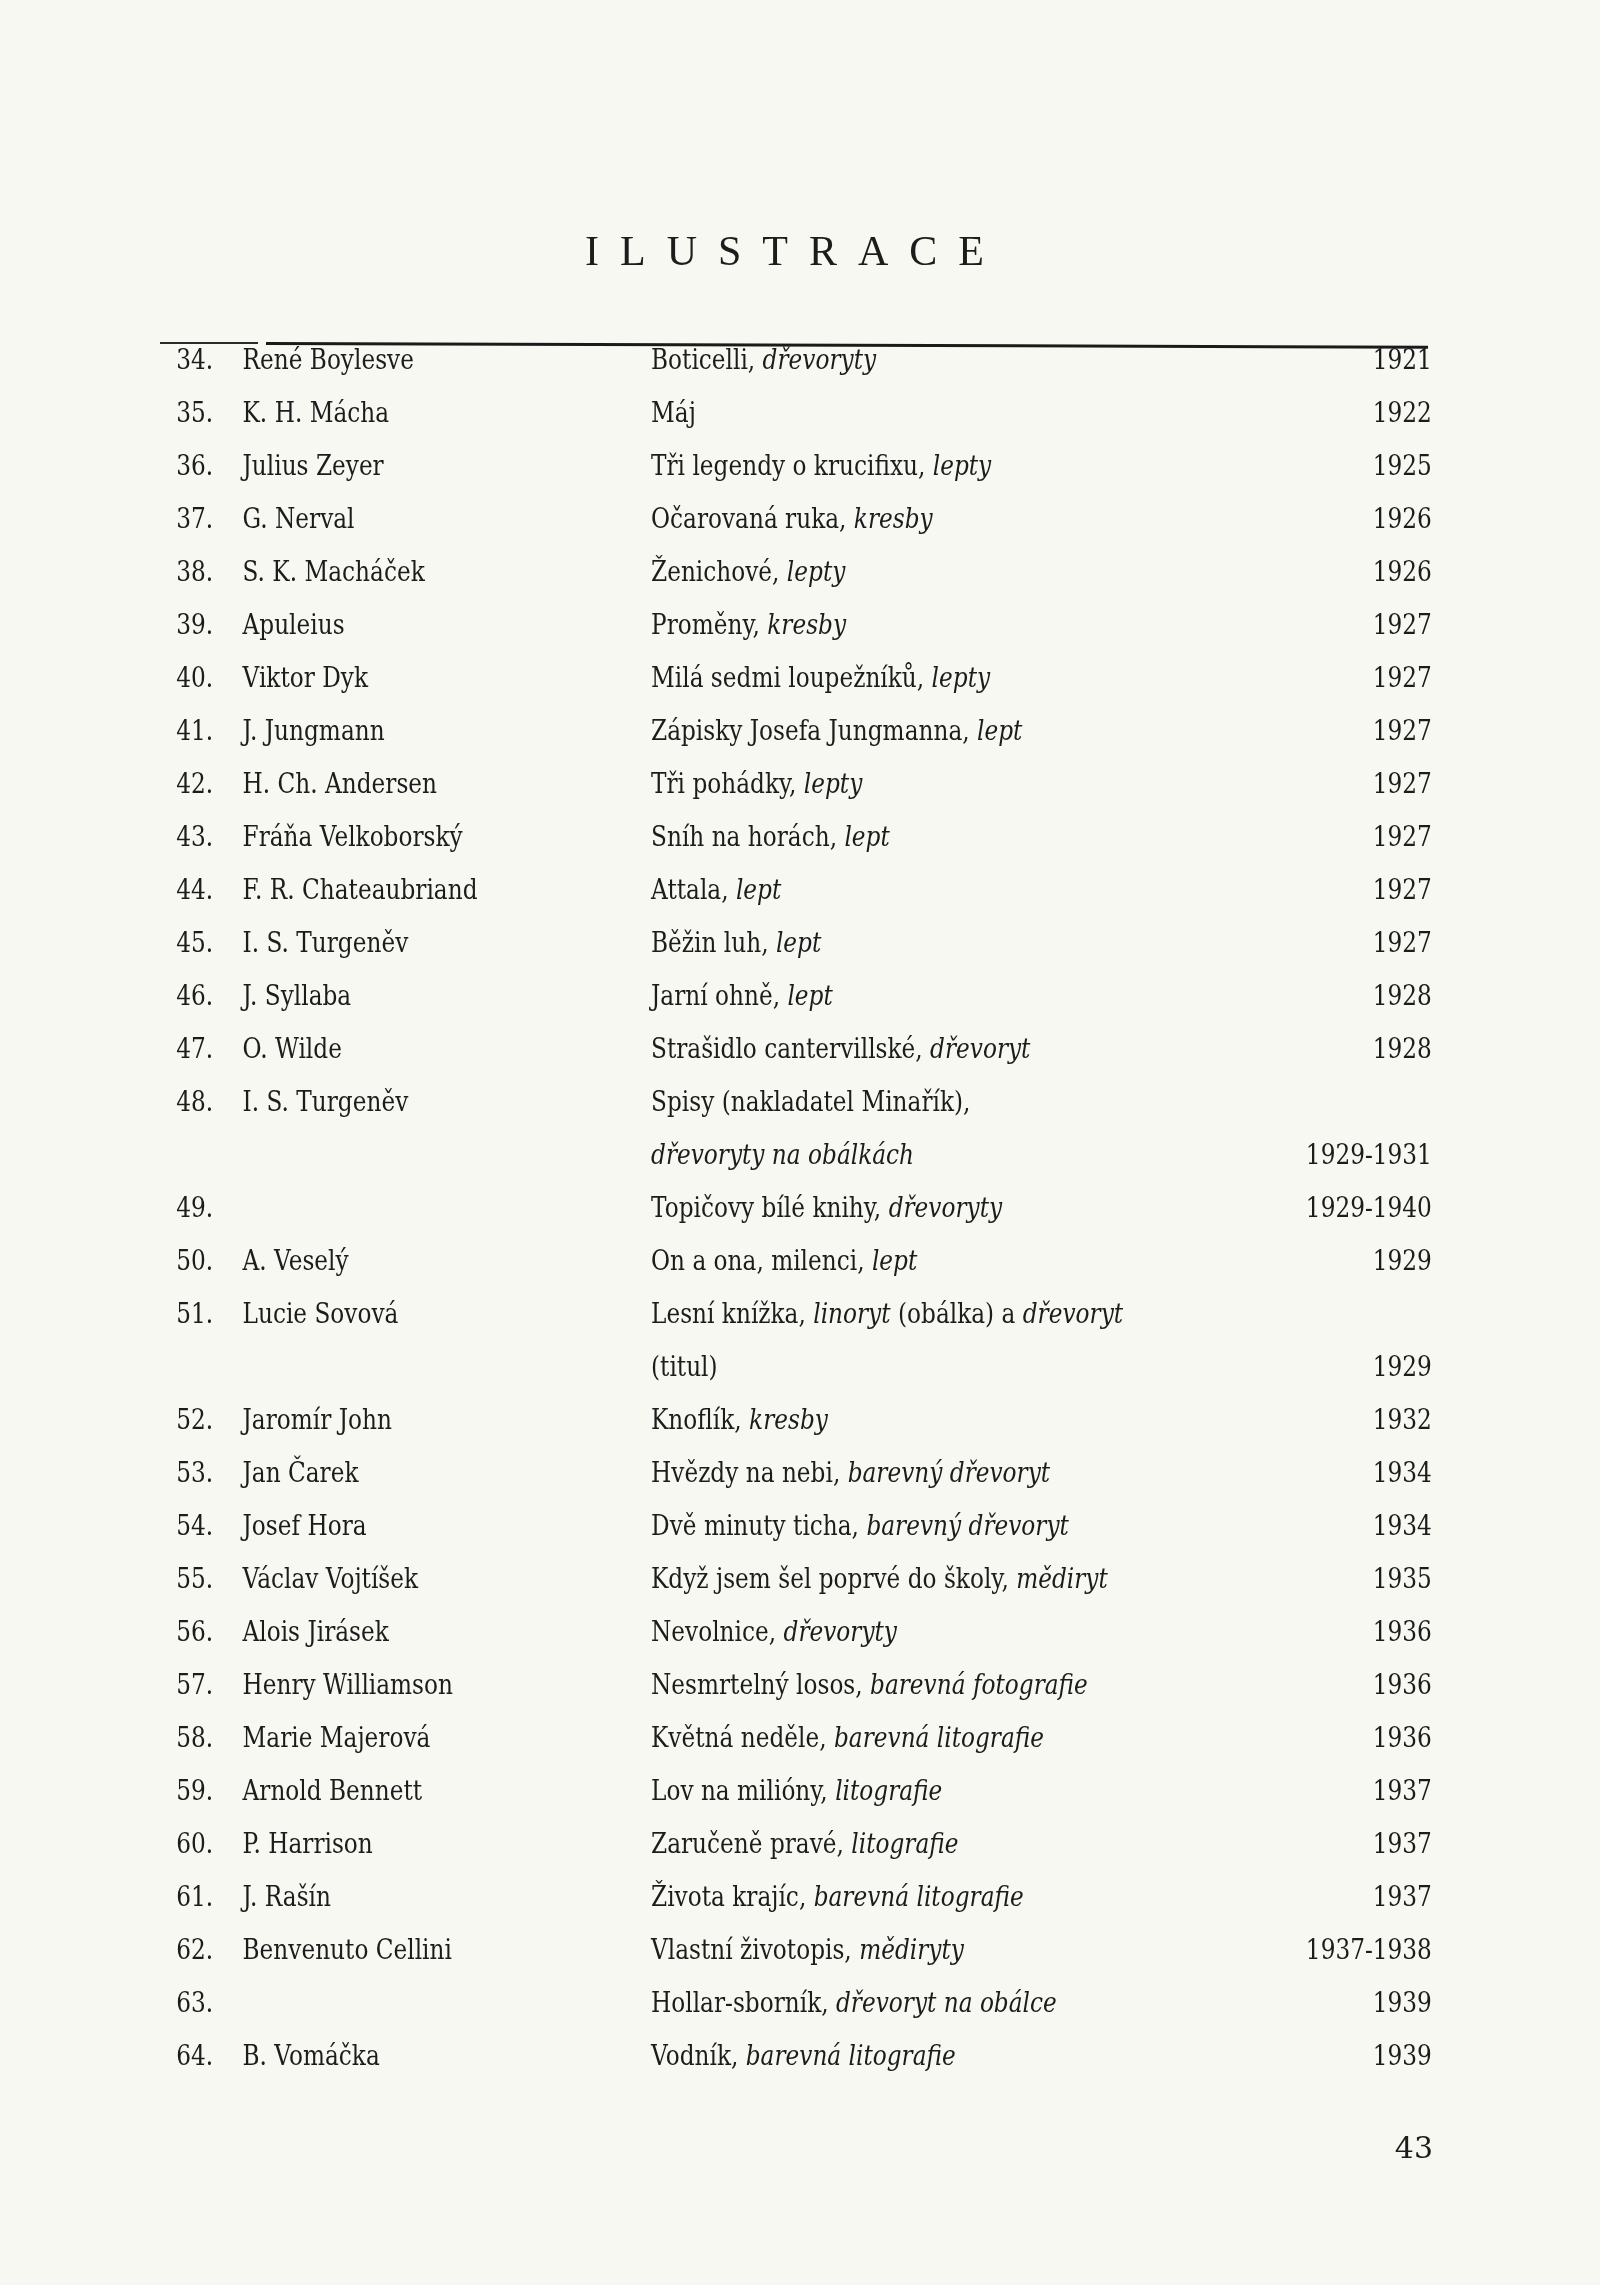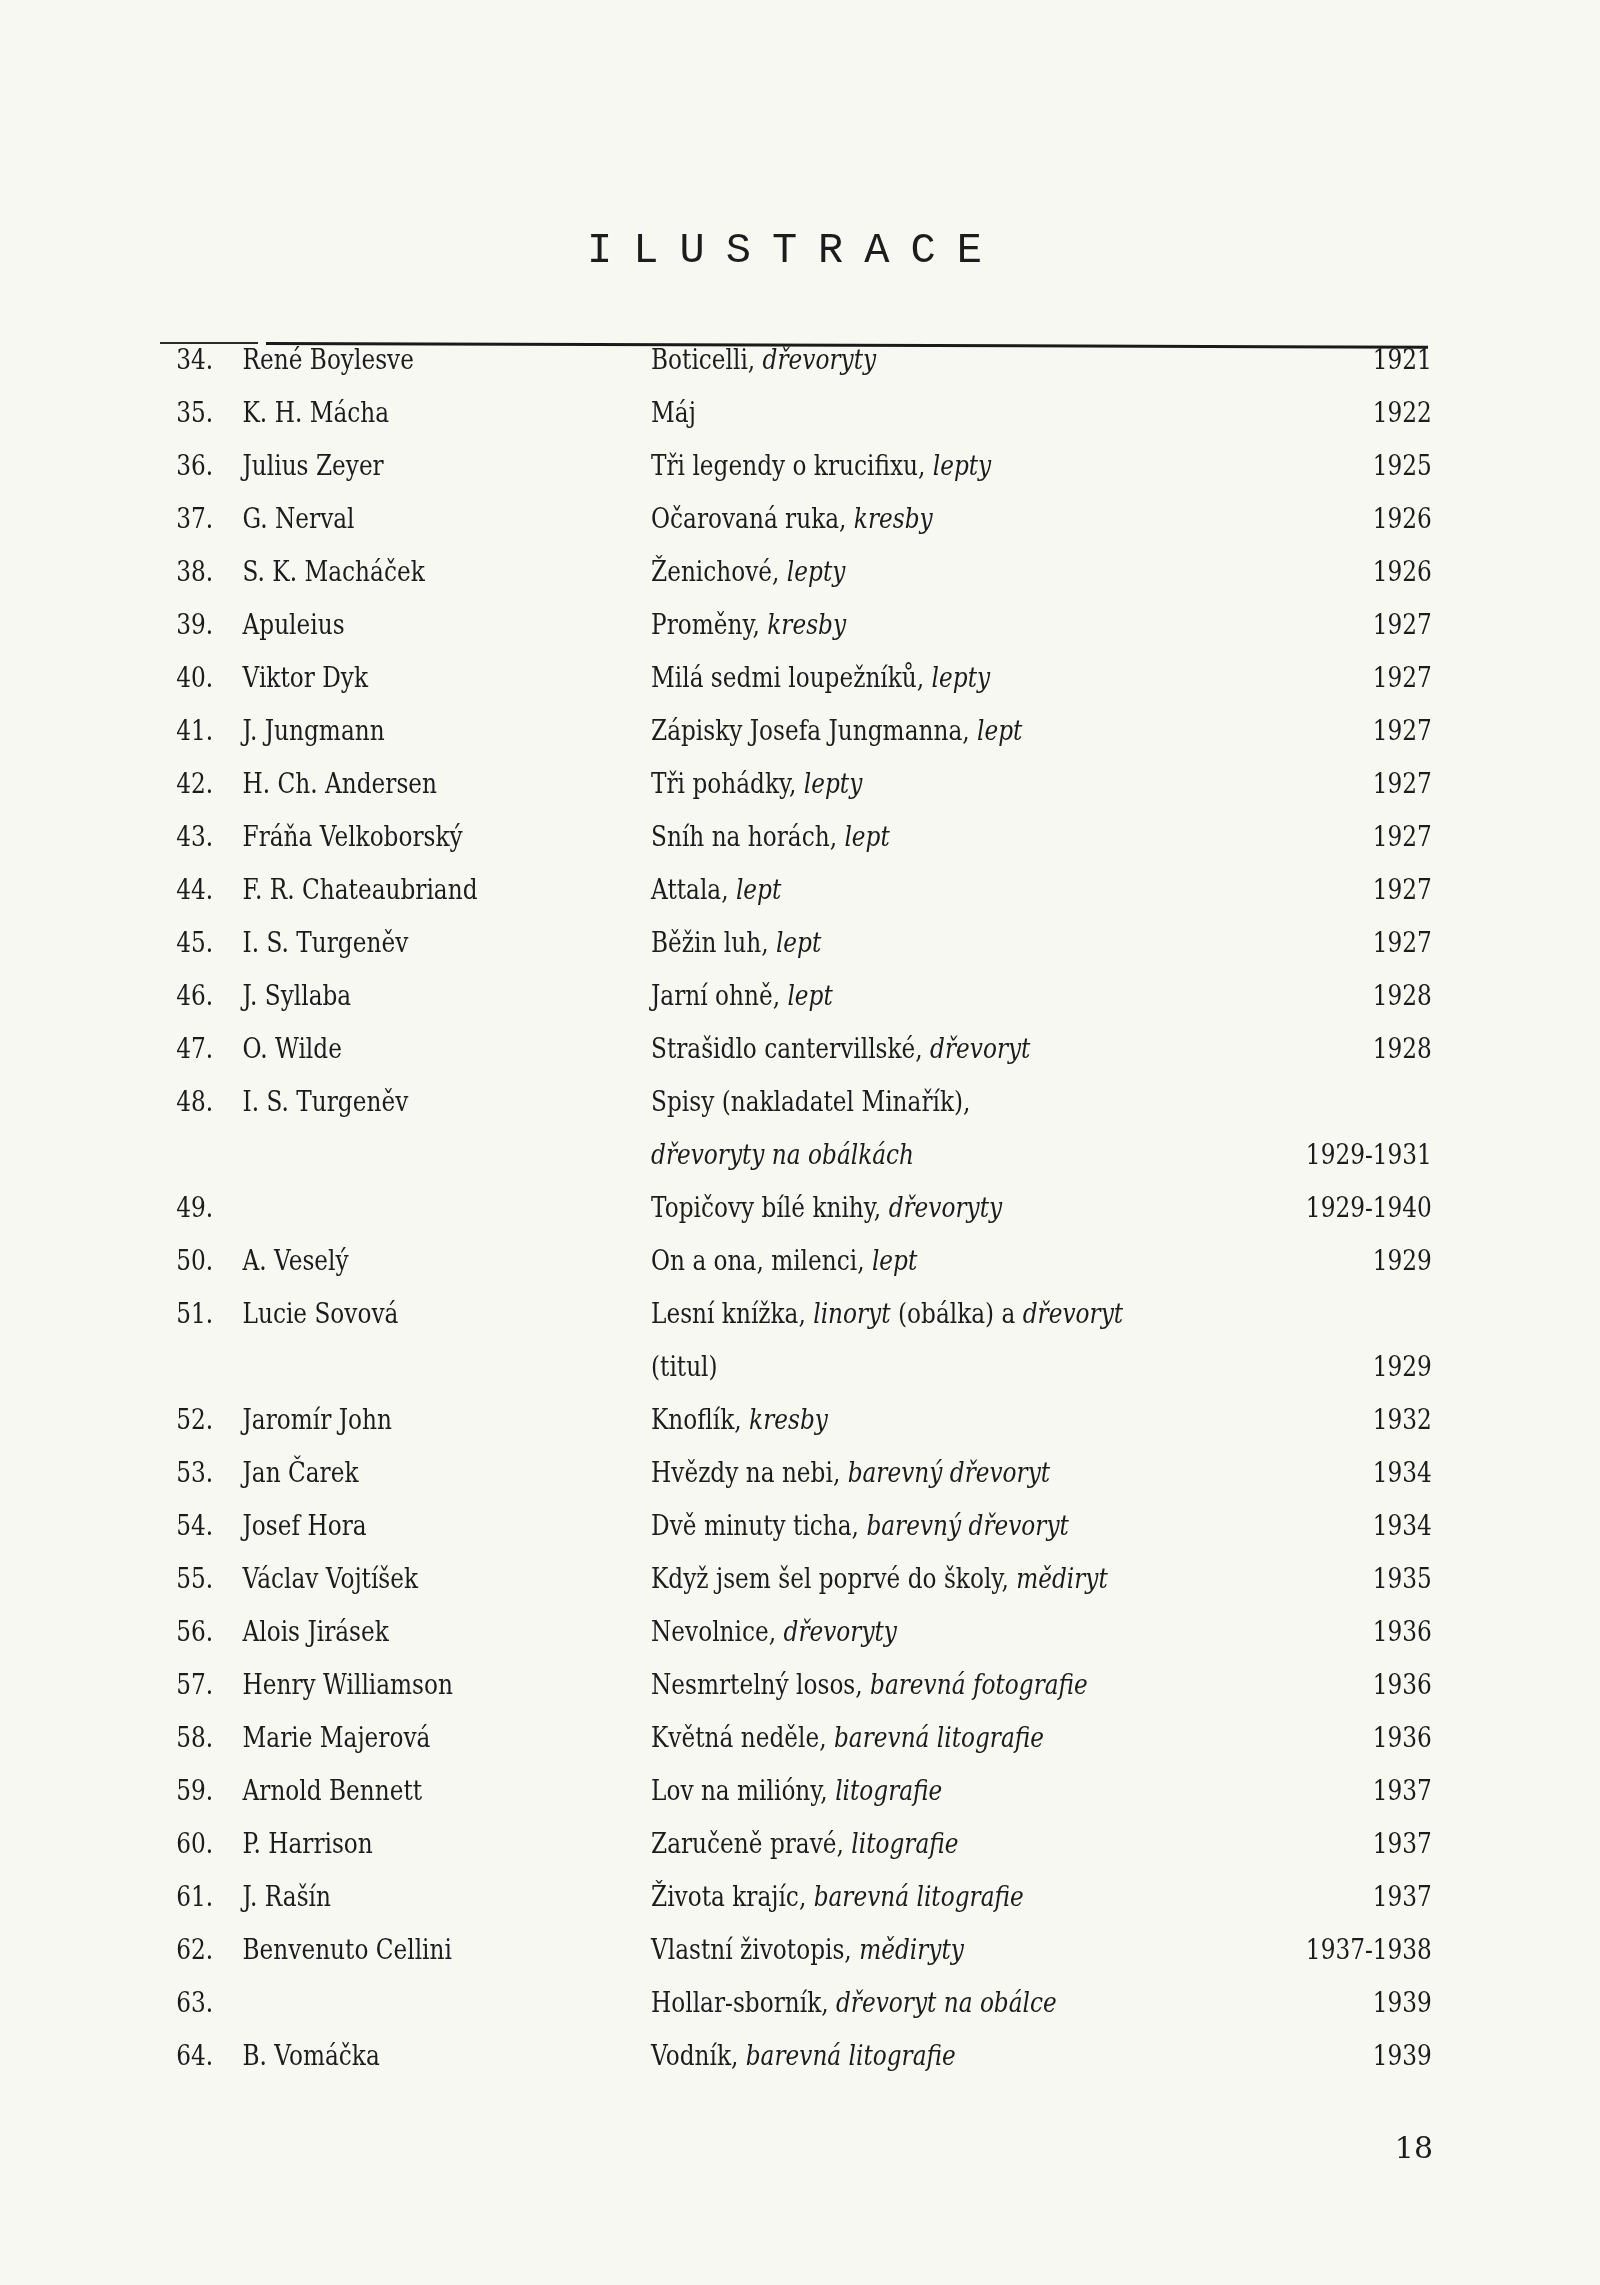--- a/index.html
+++ b/index.html
@@ -9,21 +9,21 @@
     position: relative;
     overflow: hidden;
     color: #1c1c1c;
     font-family: "DejaVu Serif", "Liberation Serif", serif;
   }
   .page-title {
     position: absolute;
     left: 0; width: 1600px;
     top: 222px;
     text-align: center;
-    font-family: Liberation Mono, monospace;
+    font-family: Liberation Serif, serif;
     font-size: 42px;
     letter-spacing: 22px;
     padding-left: 22px;
     box-sizing: border-box;
     line-height: 1;
   }
   .title-wrap { position: absolute; left: 585px; top: 230px; width: 420px; }
   .rule-short {
     position: absolute; left: 160px; top: 342px; width: 98px; height: 2px; background: #2a2a2a;
   }
@@ -318,14 +318,14 @@
       <div class="line" style="top: 2036px;">
         <span class="num">64.</span>
         <span class="author">B. Vomáčka</span>
         <span class="work"><span style="position: static;">Vodník,</span> <em>barevná litografie</em></span>
         <div class="yearbox">
           <span class="year">1939</span>
         </div>
       </div>
     </div>
 
-  <div class="page-number">18</div>
+  <div class="page-number">43</div>
 </div>
 
 </body></html>

